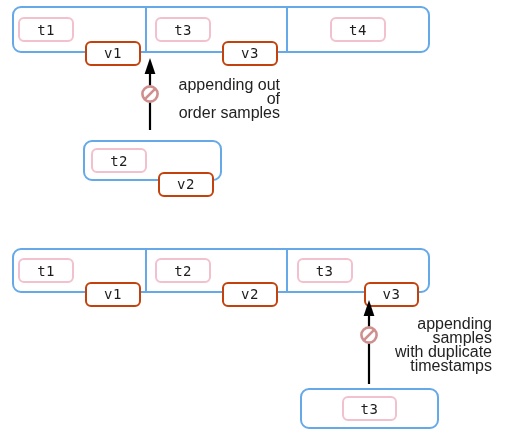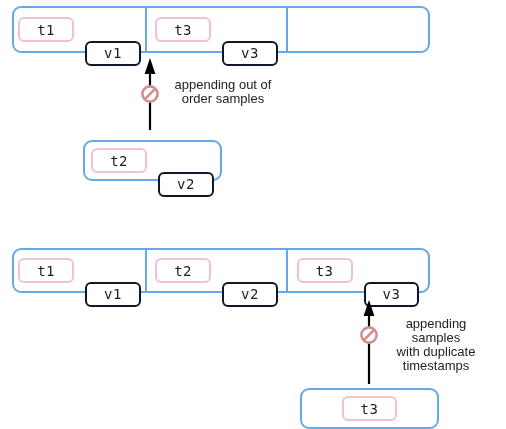--- a/index.html
+++ b/index.html
@@ -58,51 +58,52 @@
     min-width: 52px;
     padding: 0 17px;
     border-radius: 6px;
     background: #ffffff;
     font-family: "DejaVu Sans Mono", monospace;
     font-size: 14px;
     color: #1d1d1d;
     letter-spacing: 0.5px;
   }
   .cell.ts  { border: 2px solid #f3c0cd; }
-  .cell.val { border: 2px solid #0f172a; margin-top: 47px; }
+  .cell.val { border: 2px solid #c2410c; margin-top: 47px; }
 
   
   .arrow { position: absolute; }
   .arrow svg { display: block; }
 
   
   .annotation {
     position: absolute;
-    font-size: 13px;
+    font-size: 16px;
     line-height: 14px;
     color: #222222;
-    text-align: center;
+    text-align: right;
     white-space: pre-line;
   }
 </style>
 </head>
 <body>
 
 <div id="canvas">
 
   <div class="timeline" style="left:12px; top:6px; width:418px; height:47px;">
     <div class="segment" style="width:133px;">
       <span class="cell ts">t1</span>
       <span class="cell val">v1</span>
     </div>
     <div class="segment" style="width:141px;">
       <span class="cell ts">t3</span>
       <span class="cell val">v3</span>
     </div>
     <div class="segment" style="width:140px;">
+      <span class="cell ts">t4</span>
     </div>
   </div>
 
   <div class="arrow" style="left:139px; top:58px; width:22px; height:72px;">
     <svg width="22" height="72" viewBox="0 0 22 72">
 
       <line x1="11" y1="72" x2="11" y2="10" stroke="#000000" stroke-width="2.2"></line>
 
       <polygon points="11,0 5.6,16 16.4,16" fill="#000000"></polygon>
 

